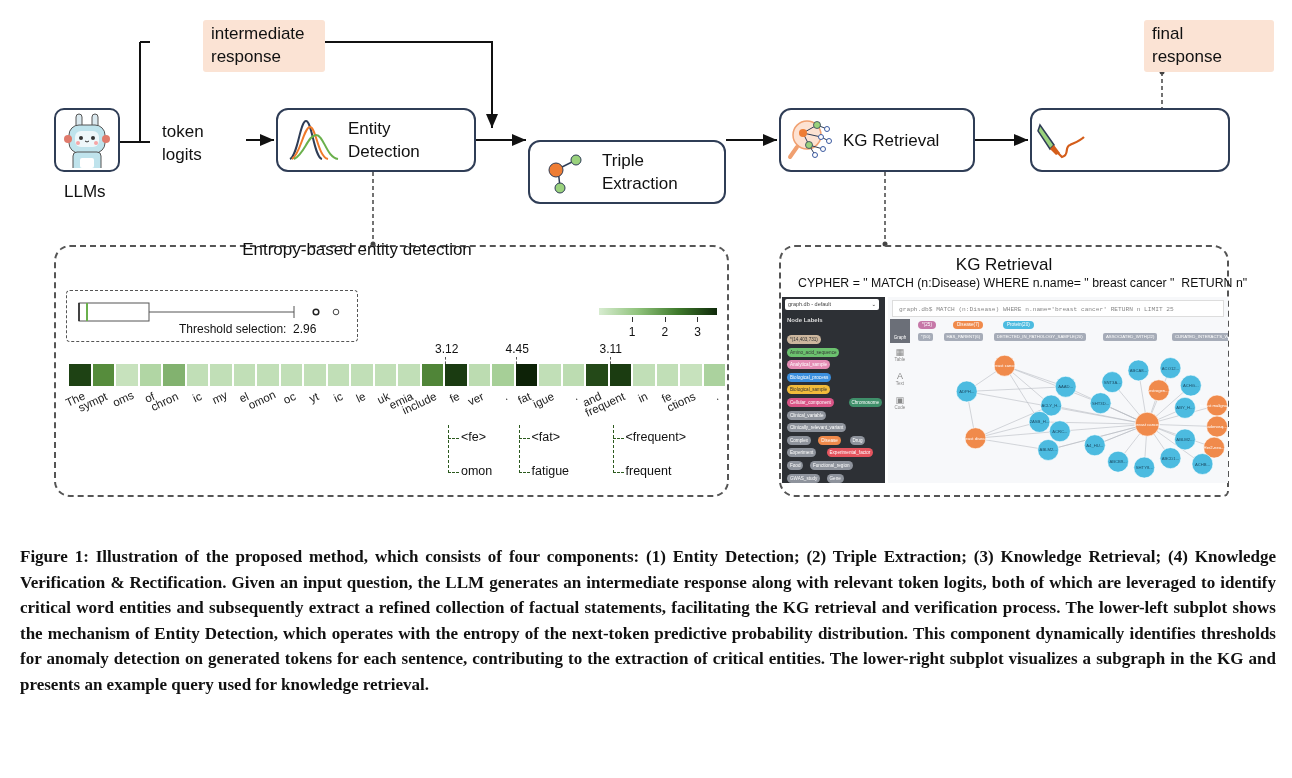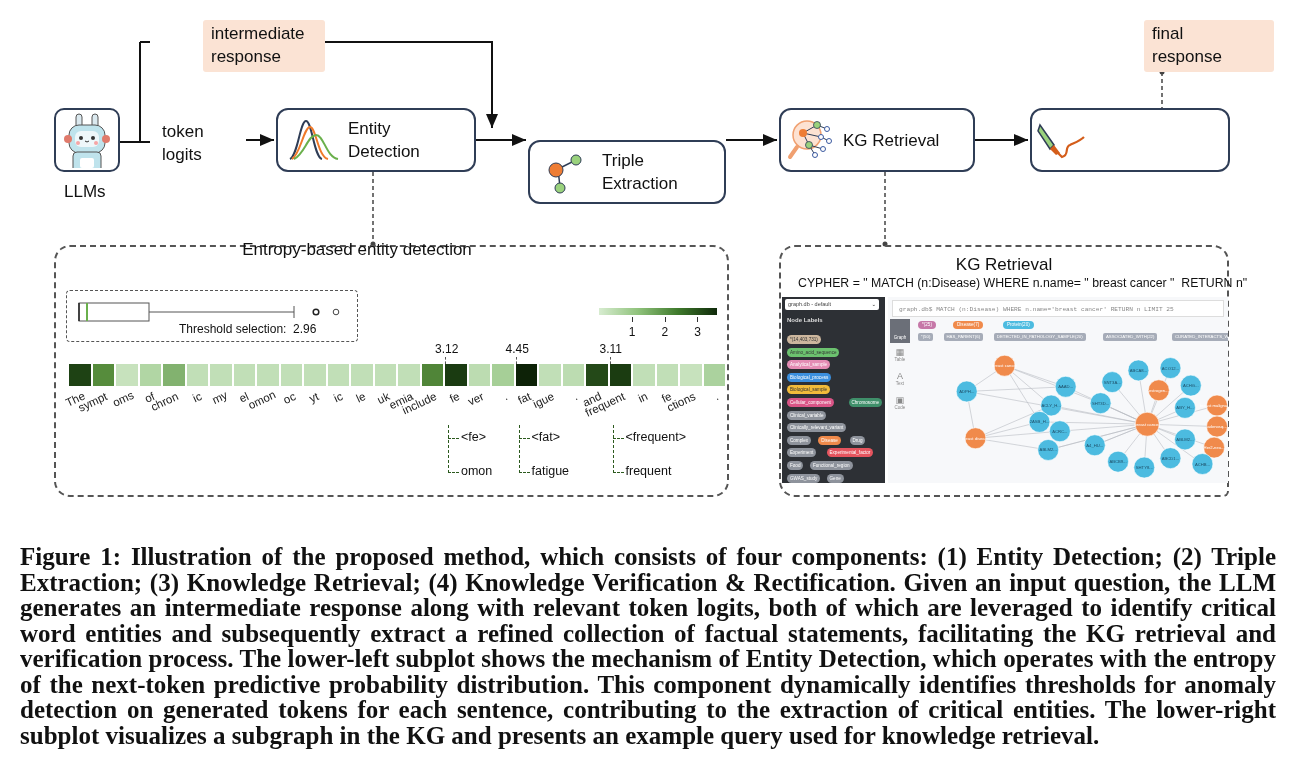--- a/index.html
+++ b/index.html
@@ -4,21 +4,21 @@
 <style>
   html,body{margin:0;padding:0;background:#fff;}
   body{width:1292px;height:778px;position:relative;overflow:hidden;font-family:"Liberation Sans",sans-serif;color:#111;}
   .abs{position:absolute;}
   .stage-box{position:absolute;border:2px solid #2f3d56;border-radius:12px;background:#fff;box-sizing:border-box;display:flex;align-items:center;}
   .stage-label{font-size:17px;line-height:23px;color:#111;}
   .note{position:absolute;background:#fbe3d4;border-radius:3px;font-size:17px;line-height:23px;padding:2px 8px;box-sizing:border-box;margin-left:48px;}
   .plain{font-size:17px;line-height:23px;}
   .panel{position:absolute;border:2px dashed #555;border-radius:16px;box-sizing:border-box;}
   .panel-title{position:absolute;font-size:17px;text-align:center;}
-  .caption{position:absolute;left:20px;top:544px;width:1256px;font-family:"Liberation Serif",serif;font-weight:bold;font-size:25px;line-height:25.5px;text-align:justify;color:#111;}
+  .caption{position:absolute;left:20px;top:544px;width:1256px;font-family:"Liberation Serif",serif;font-weight:bold;font-size:17px;line-height:25.5px;text-align:justify;color:#111;}
   .heat-cell{position:absolute;box-sizing:border-box;border-right:2px solid #fff;}
   .tok{position:absolute;font-size:11.5px;transform-origin:right top;transform:rotate(-25deg);white-space:nowrap;color:#222;}
   .peak-val{position:absolute;font-size:12px;}
   .ent-label{position:absolute;font-size:12.5px;}
   
   .kg-side{position:absolute;left:782px;top:297px;width:103px;height:186px;background:#2d3035;overflow:hidden;}
   .kg-select{position:absolute;left:3px;top:2px;width:94px;height:11px;background:#fff;border-radius:2px;font-size:5.5px;line-height:11px;padding-left:3px;box-sizing:border-box;color:#444;}
   .kg-side-title{position:absolute;left:5px;top:20px;font-size:6px;color:#ddd;font-weight:bold;}
   .pill{position:absolute;height:9px;border-radius:5px;font-size:4.6px;line-height:9px;padding:0 3px;color:#fff;white-space:nowrap;box-sizing:border-box;}
   .kg-main{position:absolute;left:888px;top:297px;width:340px;height:186px;background:#f7f8fa;overflow:hidden;}

